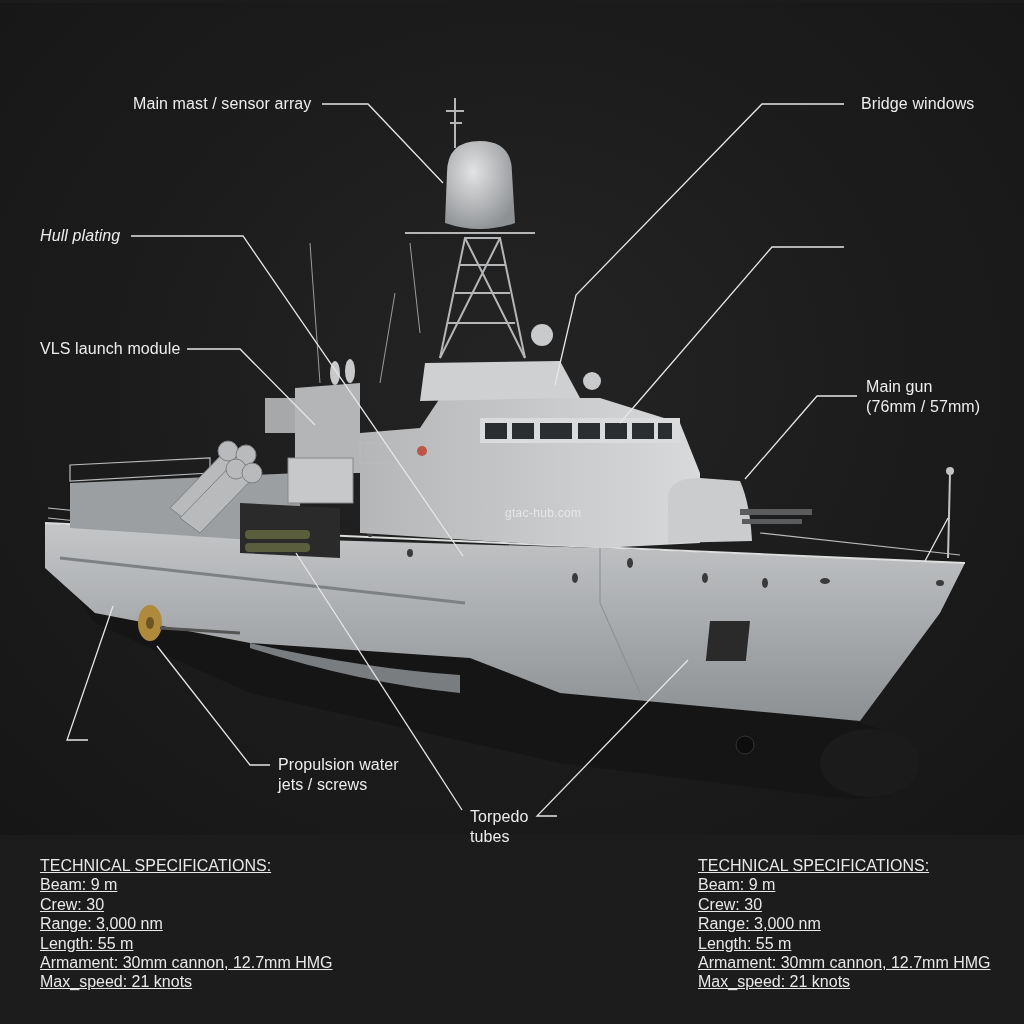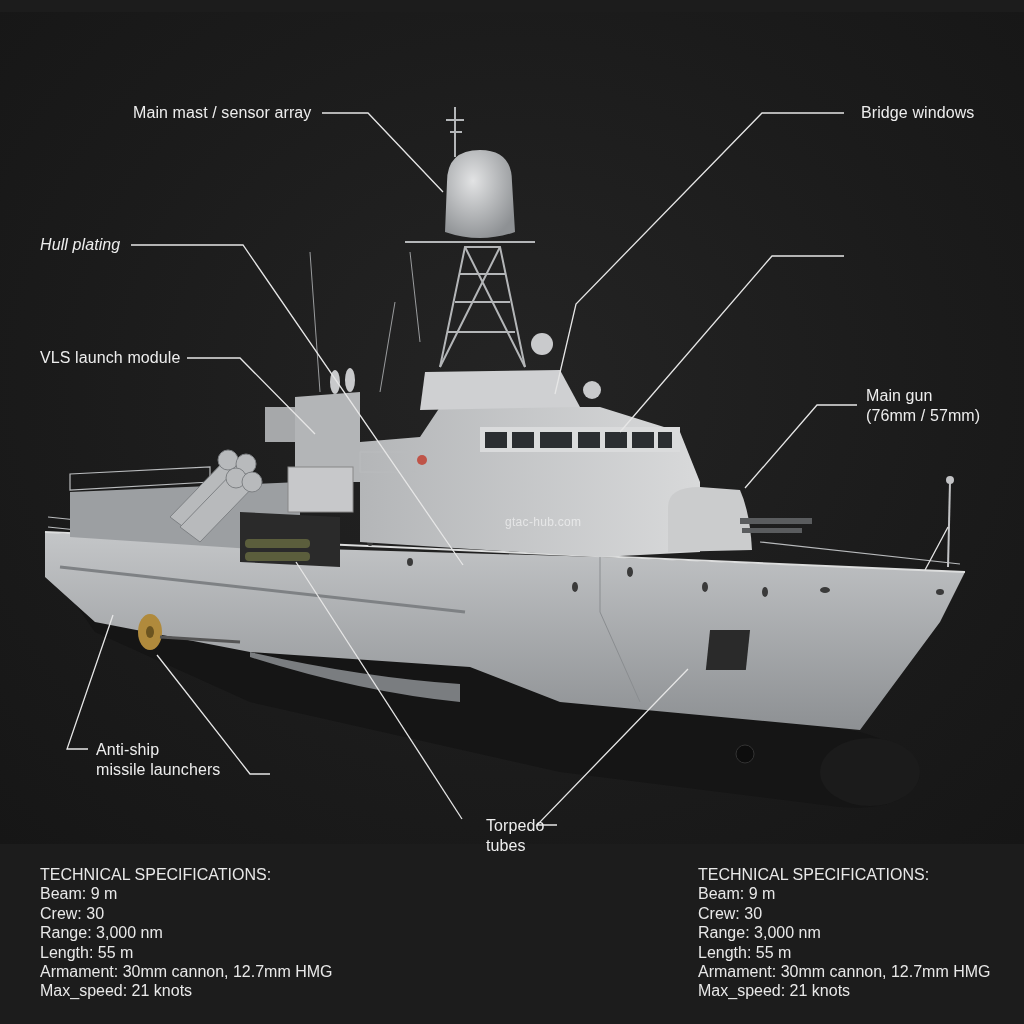--- a/index.html
+++ b/index.html
@@ -1,21 +1,21 @@
 <!DOCTYPE html>
 <html><head>
 <meta charset="utf-8">
 <style>
   html,body{margin:0;padding:0;}
   body{width:1024px;height:1024px;background:#1c1c1c;overflow:hidden;position:relative;font-family:"Liberation Sans","DejaVu Sans",sans-serif;color:#ececec;}
-  .stage{position:absolute;left:0;top:12px;width:1024px;height:832px;background:radial-gradient(ellipse at 50% 45%,#242424 0%,#1b1b1b 60%,#161616 100%);}
+  .stage{position:absolute;left:0;top:3px;width:1024px;height:832px;background:radial-gradient(ellipse at 50% 45%,#242424 0%,#1b1b1b 60%,#161616 100%);}
   svg.ship{position:absolute;left:0;top:0;width:1024px;height:1024px;}
   svg.leaders{position:absolute;left:0;top:0;width:1024px;height:1024px;pointer-events:none;}
   .label{position:absolute;font-size:16px;line-height:20px;color:#ededed;letter-spacing:0.1px;white-space:pre-line;}
-  .specs{position:absolute;font-size:16px;line-height:19.4px;color:#e8e8e8;}
+  .specs{position:absolute;font-size:16px;line-height:19.4px;color:#e8e8e8;text-decoration:underline;}
   .specs div{white-space:nowrap;}
   .watermark{position:absolute;left:472px;top:503px;font-size:12px;color:rgba(255,255,255,0.55);letter-spacing:0.3px;margin-left:33px;}
 </style>
 </head>
 <body>
 
 <div class="stage">
 
   <svg class="ship" viewBox="0 0 1024 1024">
     <defs>
@@ -160,23 +160,23 @@
       <polyline points="844,101 762,101 576,292 555,382"></polyline>
       <polyline points="844,244 772,244 620,420"></polyline>
       <polyline points="857,393 817,393 745,476"></polyline>
       <line x1="925" y1="558" x2="948" y2="515"></line>
     </g>
   </svg>
 
   <div class="label" style="left:133px;top:91px;">Main mast / sensor array</div>
   <div class="label" style="left:40px;top:223px;font-style:italic;">Hull plating</div>
   <div class="label" style="left:40px;top:336px;">VLS launch module</div>
-  <div class="label" style="left:96px;top:728px;">Anti-ship
-missile launchers</div>
-  <div class="label" style="left:470px;top:804px;margin-left:16px;">Torpedo
+  <div class="label" style="left:278px;top:752px;">Propulsion water
+jets / screws</div>
+  <div class="label" style="left:470px;top:804px;">Torpedo
 tubes</div>
   <div class="label" style="left:853px;top:91px;margin-left:8px;">Bridge windows</div>
   <div class="label" style="left:866px;top:374px;">Main gun
 (76mm / 57mm)</div>
 
   <div class="watermark">gtac-hub.com</div>
 
   <div class="specs" style="left:40px;top:853px;">
     <div>TECHNICAL SPECIFICATIONS:</div>
     <div>Beam: 9 m</div>

